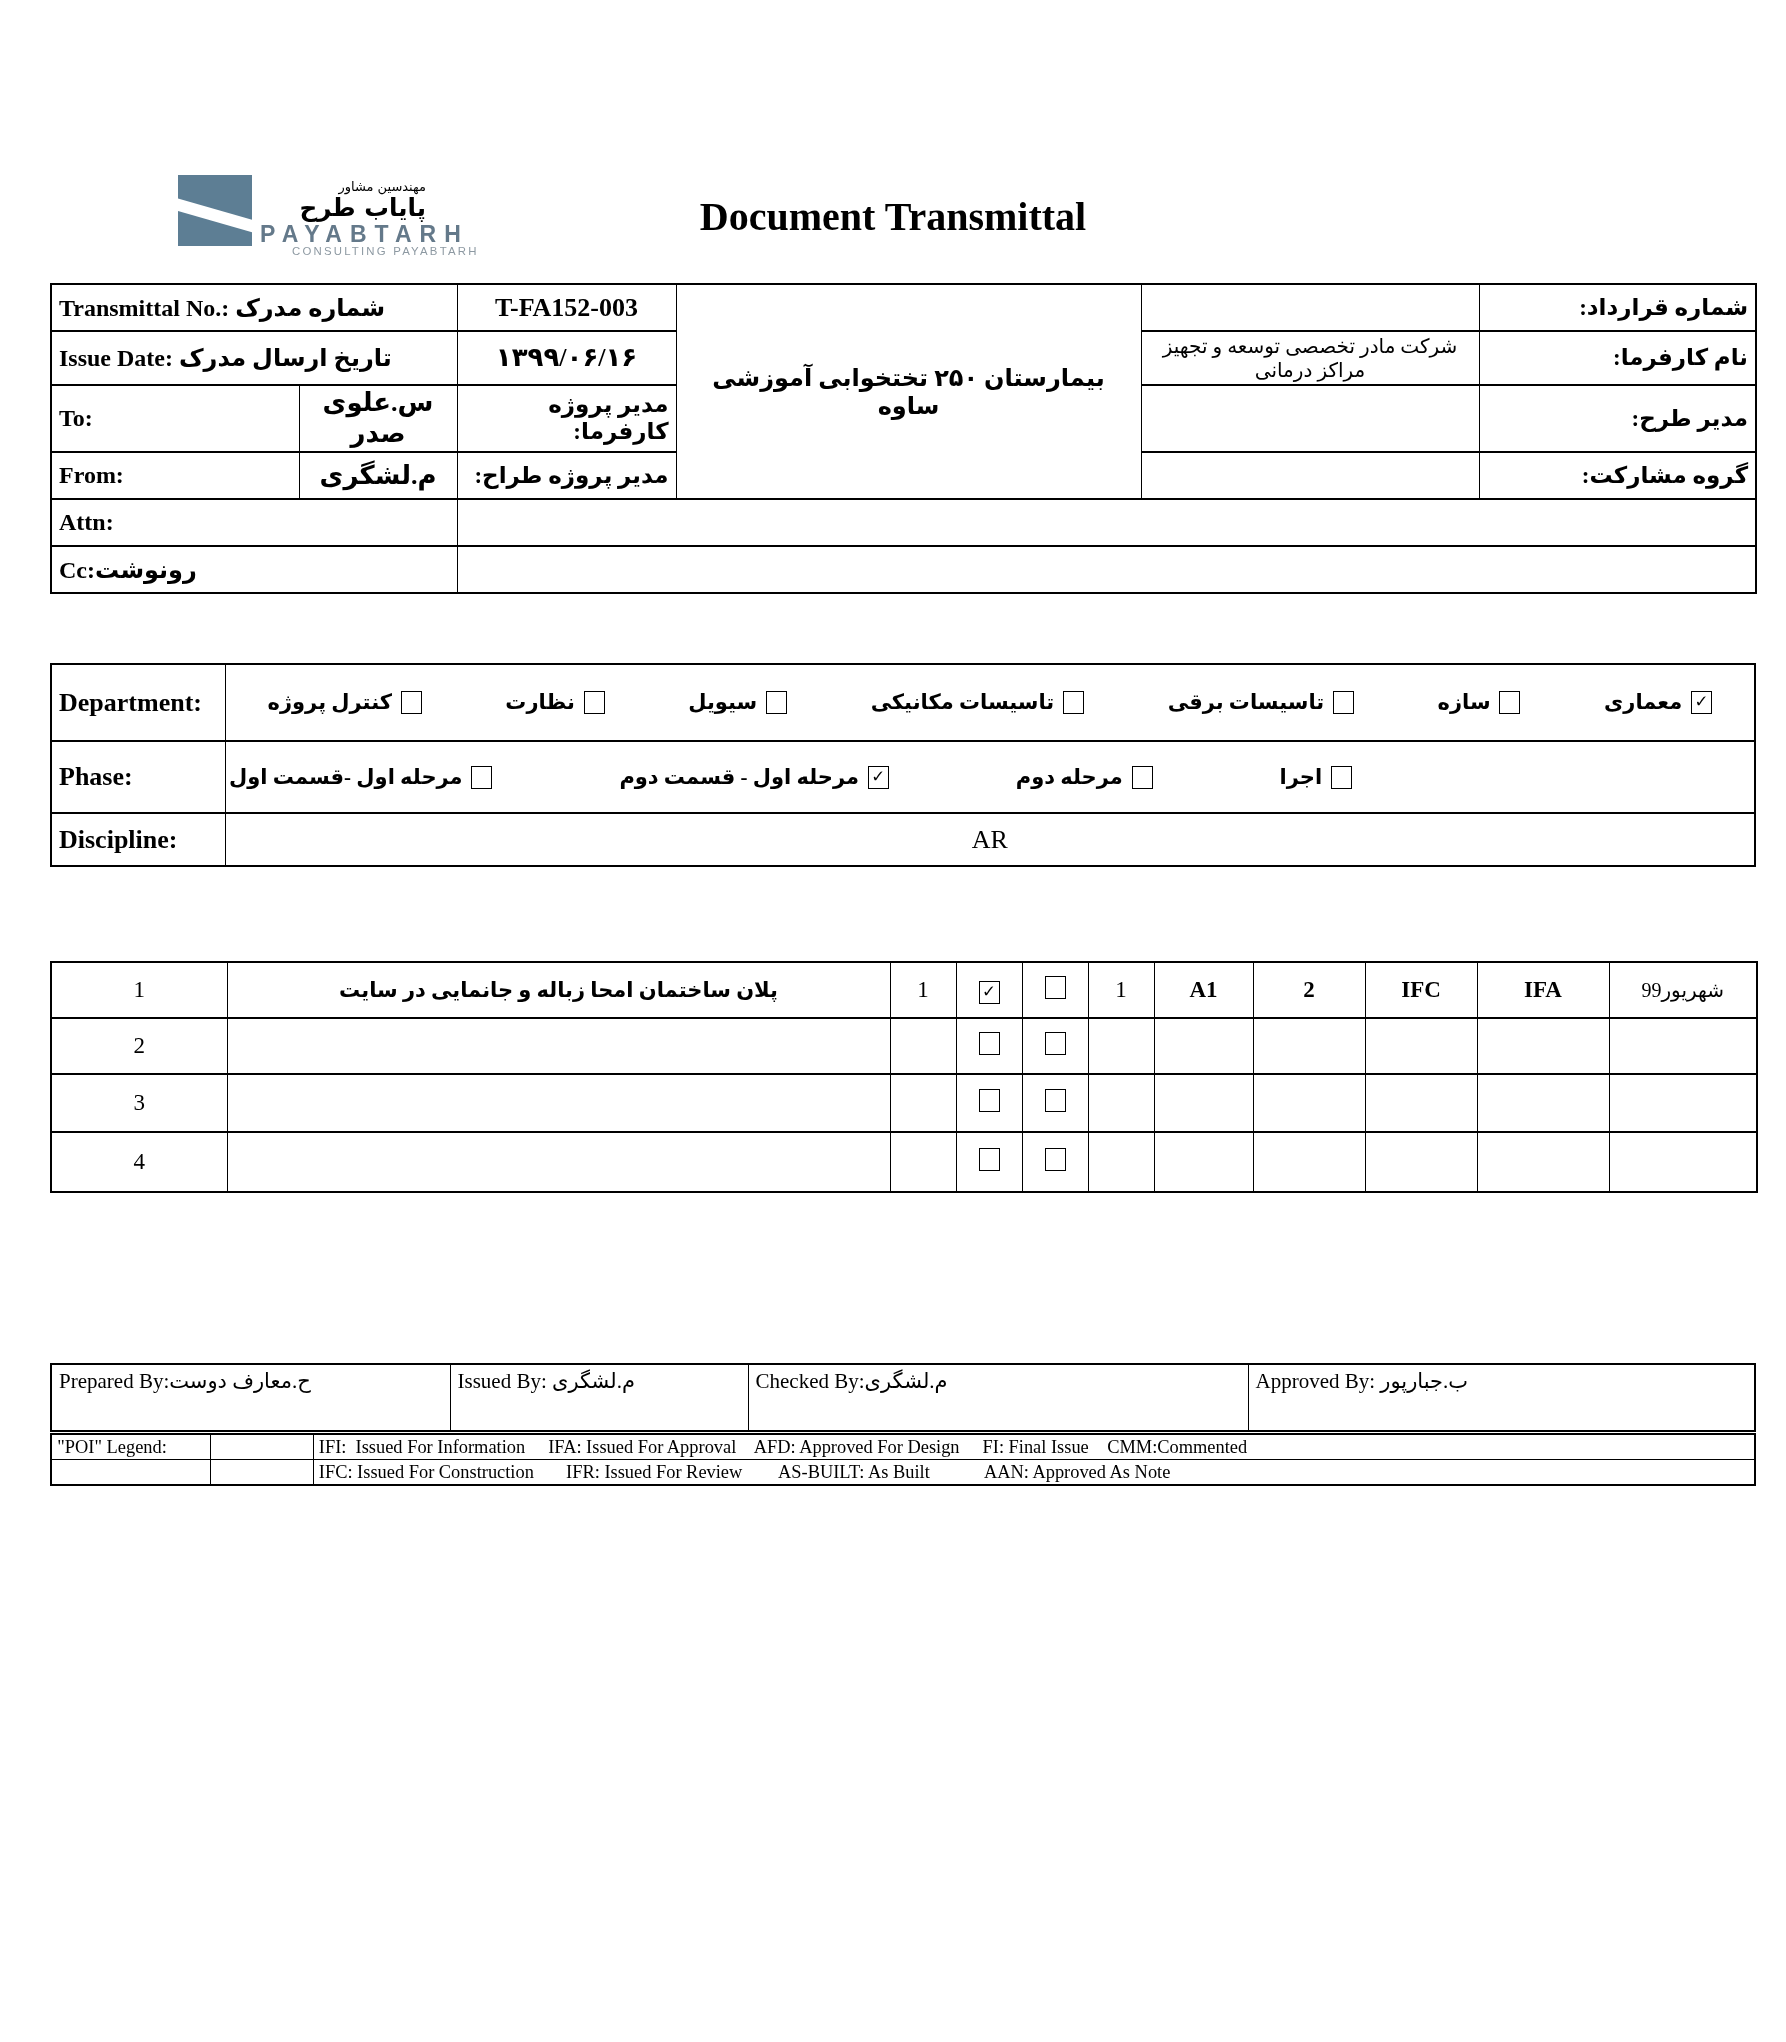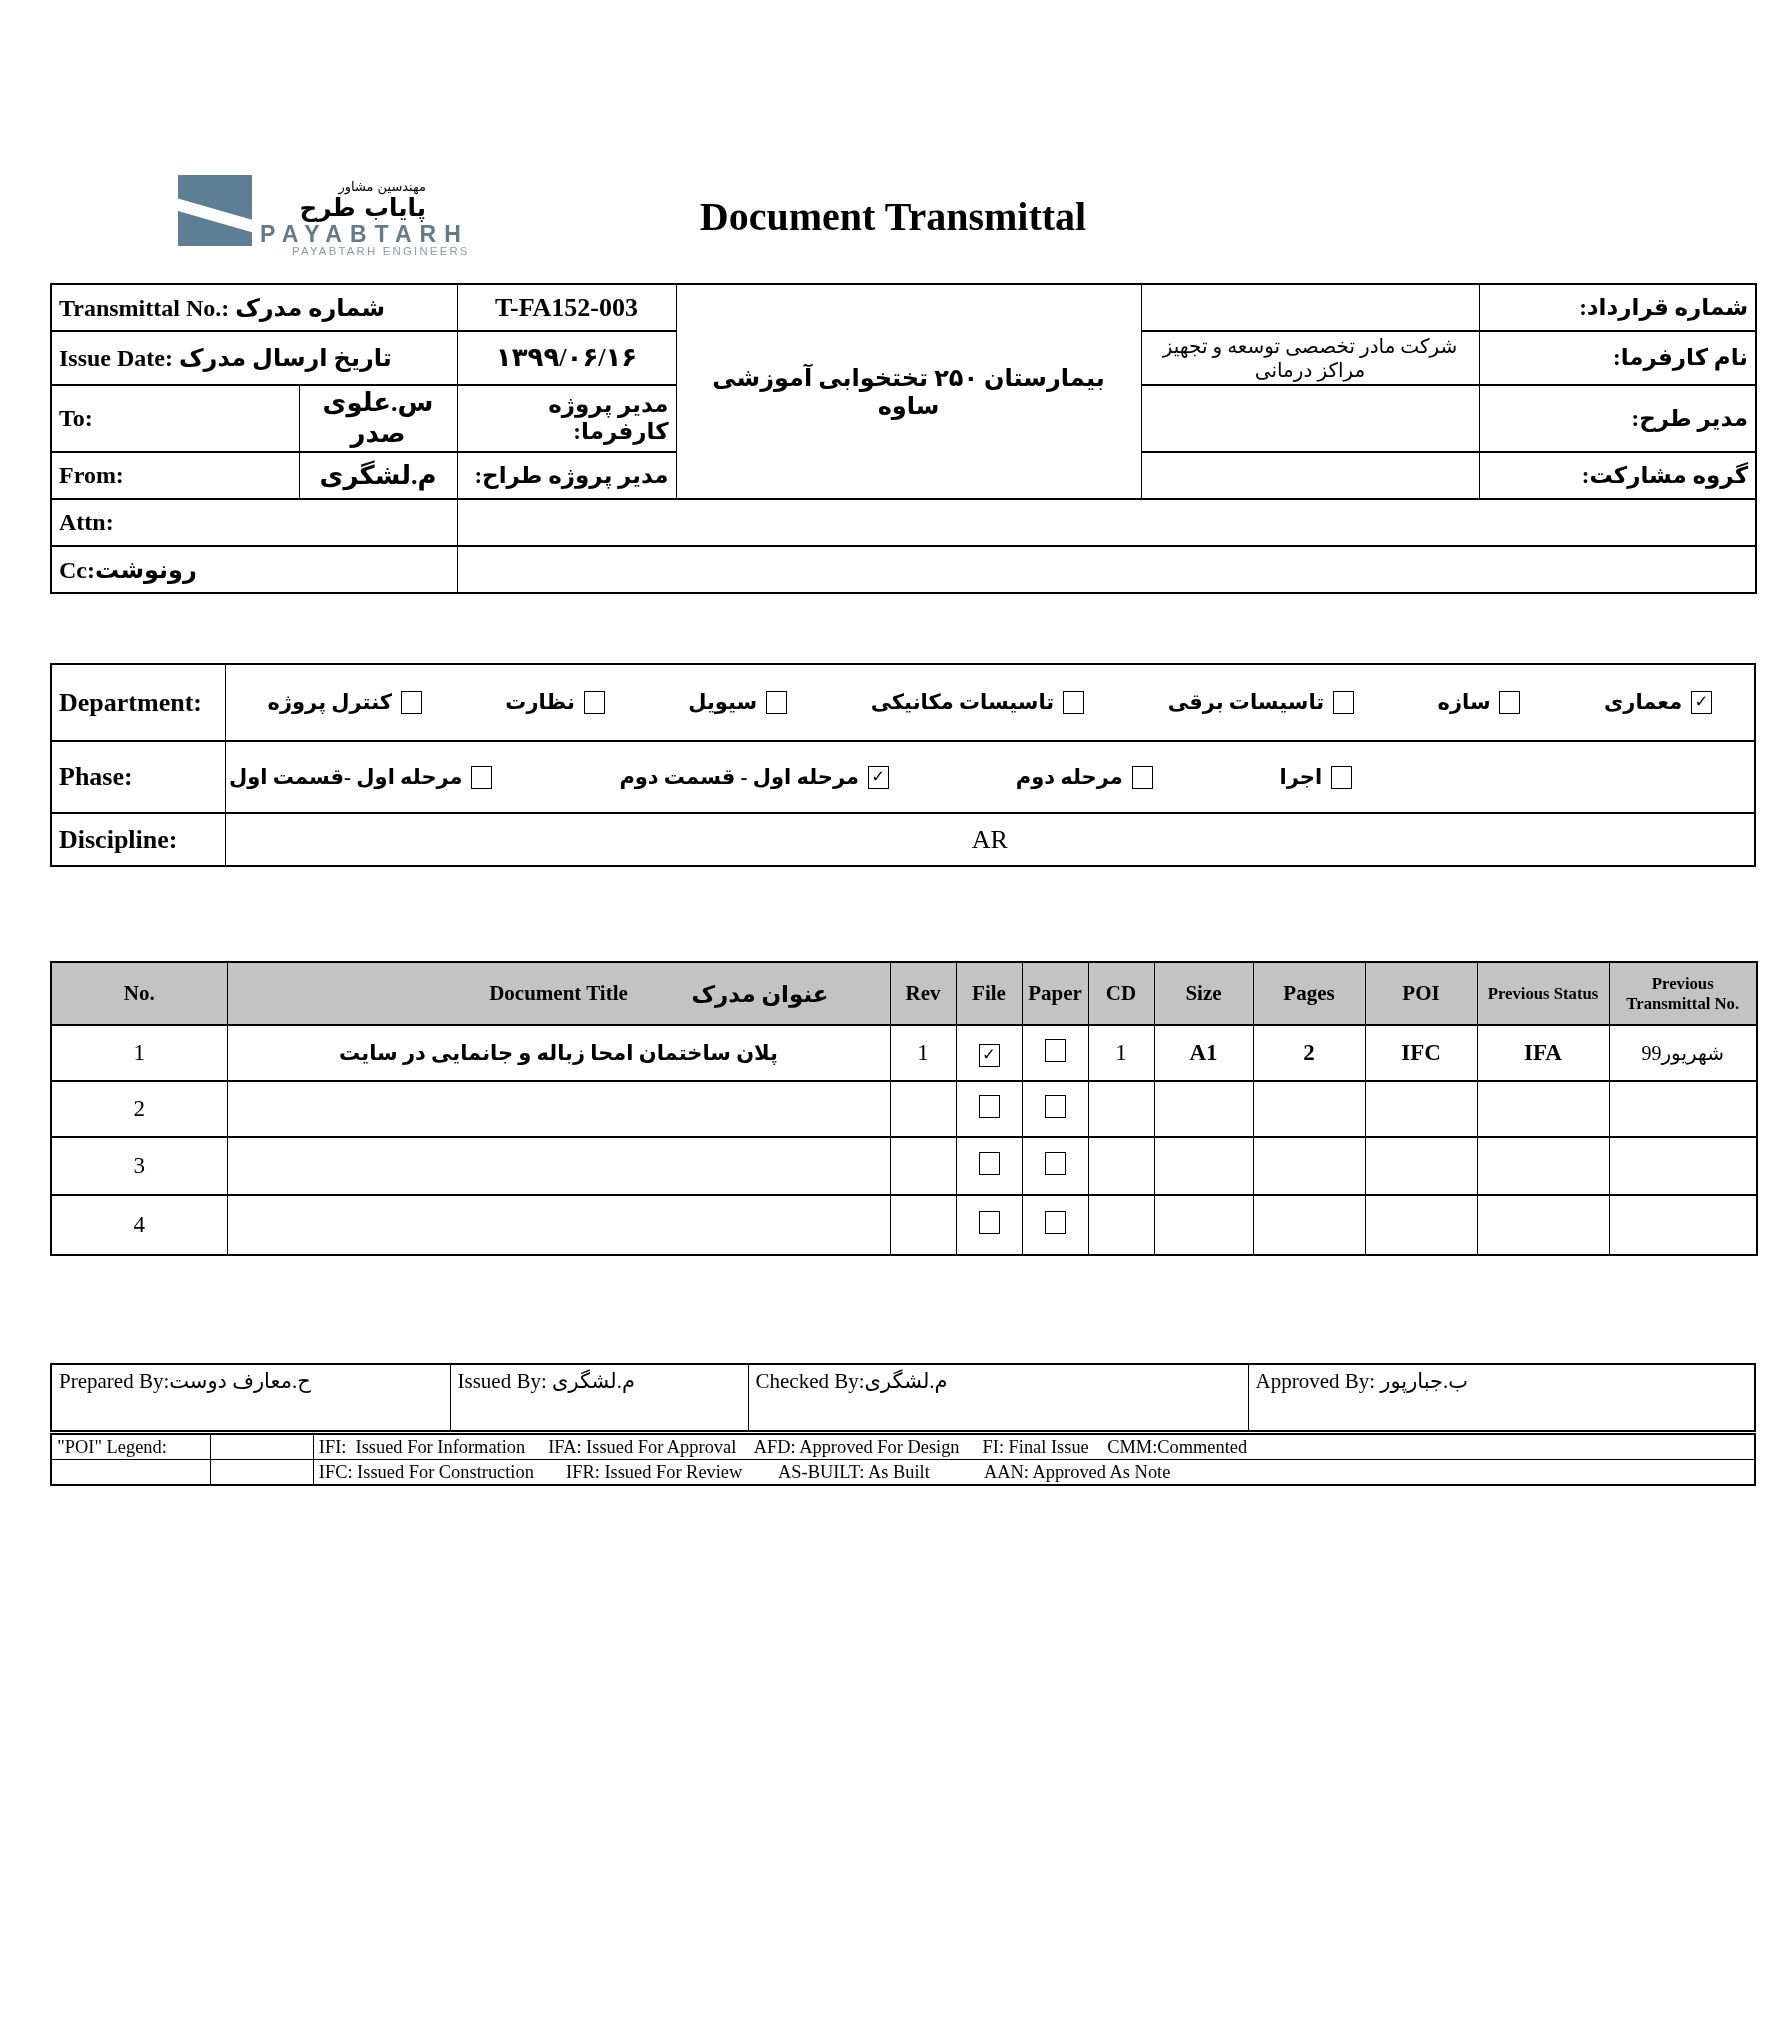--- a/index.html
+++ b/index.html
@@ -69,21 +69,21 @@
 <body>
 
 <div class="logo-square">
   <div class="logo-swoosh"></div>
 </div>
 <div class="logo-fa">
   <div class="l1">مهندسین مشاور</div>
   <div class="l2">پایاب طرح</div>
 </div>
 <div class="logo-en">PAYABTARH</div>
-<div class="logo-sub">PAYABTARH ENGINEERS</div>
+<div class="logo-sub">CONSULTING PAYABTARH</div>
 <div class="doc-title">Document Transmittal</div>
 
 <table class="frm" id="info-table">
   <colgroup>
       <col style="width:248px">
       <col style="width:158px">
       <col style="width:219px">
       <col style="width:465px">
       <col style="width:338px">
       <col style="width:277px">
@@ -206,36 +206,20 @@
       <col style="width:66px">
       <col style="width:66px">
       <col style="width:66px">
       <col style="width:99px">
       <col style="width:112px">
       <col style="width:112px">
       <col style="width:132px">
       <col style="width:148px">
     </colgroup>
   <tbody>
-      <tr class="hdr">
-    <td>No.</td>
-    <td class="title-hdr">
-      <span class="h-en">Document Title</span>
-      <span class="h-fa">عنوان مدرک</span>
-    </td>
-    <td>Rev</td>
-    <td>File</td>
-    <td>Paper</td>
-    <td>CD</td>
-    <td>Size</td>
-    <td>Pages</td>
-    <td>POI</td>
-    <td class="sm">Previous Status</td>
-    <td class="sm">Previous Transmittal No.</td>
-  </tr>
   <tr class="r1">
     <td class="cell">1</td>
     <td class="title-cell">پلان ساختمان امحا زباله و جانمایی در سایت</td>
     <td class="cell">1</td>
     <td class="cell"><span class="cb">✓</span></td>
     <td class="cell"><span class="cb"></span></td>
     <td class="cell">1</td>
     <td class="cell" style="font-weight:bold">A1</td>
     <td class="cell" style="font-weight:bold">2</td>
     <td class="cell" style="font-weight:bold">IFC</td>

